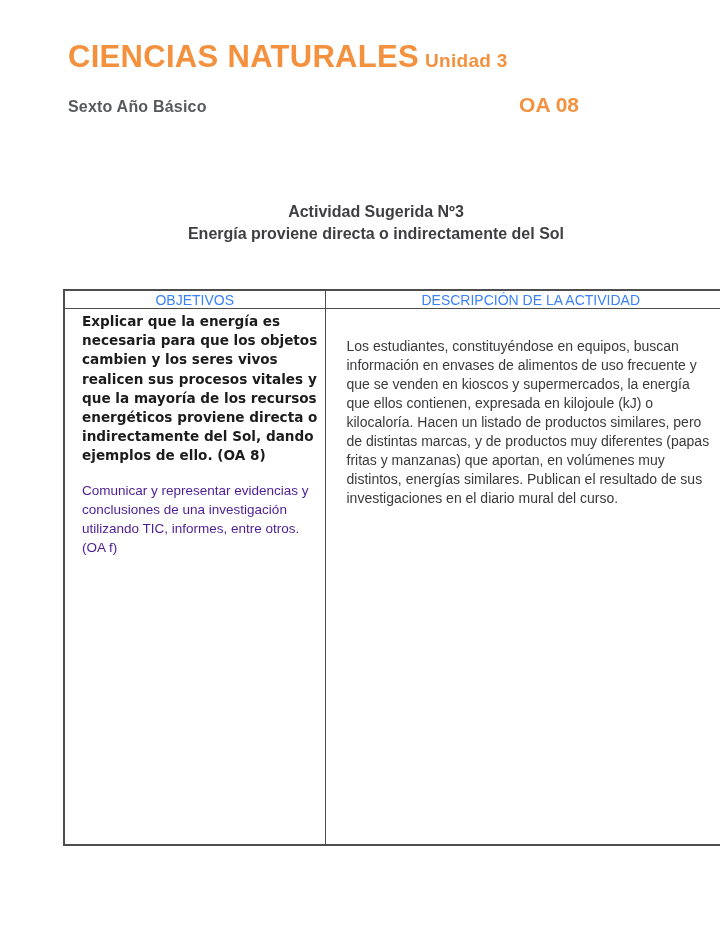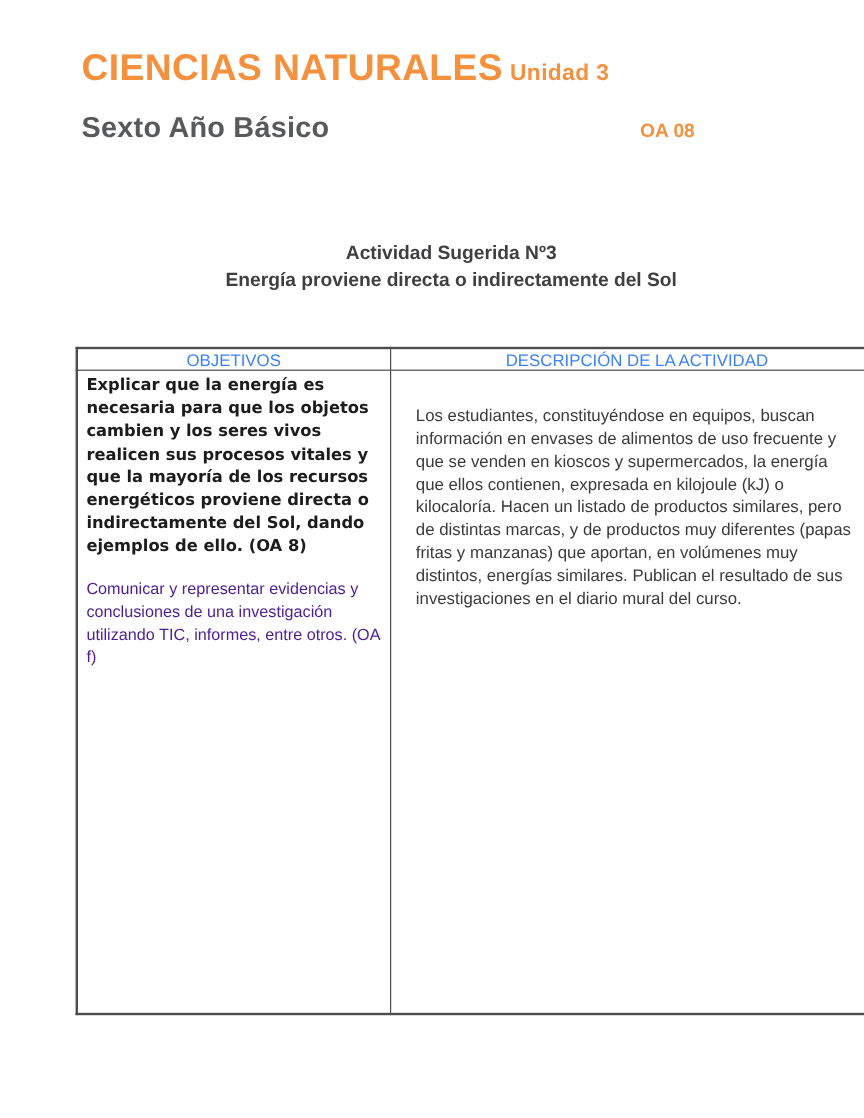--- a/index.html
+++ b/index.html
@@ -28,26 +28,26 @@
   .main-title .unit-label {
     font-size: 19px;
     margin-left: 6px;
   }
   .subtitle-row {
     position: absolute; left: 68px; top: 93px;
     width: 511px;
     display: flex; justify-content: space-between; align-items: baseline;
   }
   .grade-title {
-    font-size: 24px; font-weight: bold;
+    font-size: 16px; font-weight: bold;
     color: #58595B;
     letter-spacing: 0.2px;
   }
   .oa-code {
-    font-size: 16px; font-weight: bold;
+    font-size: 21px; font-weight: bold;
     color: #F4913E;
   }
 
   
   .activity-title, .activity-subtitle {
     position: absolute; left: 0; width: 720px;
     margin: 16px;
     text-align: center;
     font-size: 16px; font-weight: bold;
     color: #3F3F41;
@@ -75,21 +75,21 @@
     text-align: center;
     vertical-align: middle;
   }
   .col-objectives { width: 261px; }
   .col-description { width: 412px; }
   .activity-table td {
     height: 536px;
     vertical-align: top;
     background: #ffffff;
   }
-  td.objectives-cell { padding: 3px 6px 0 7px; }
+  td.objectives-cell { padding: 3px 6px 0 17px; }
   td.description-cell { padding: 16px 8px 0 9px; }
 
   .objective-primary {
     margin: 0;
     font-family: "DejaVu Sans", sans-serif;
     font-weight: bold;
     font-size: 13.6px;
     line-height: 19.2px;
     color: #1C1C1C;
   }

